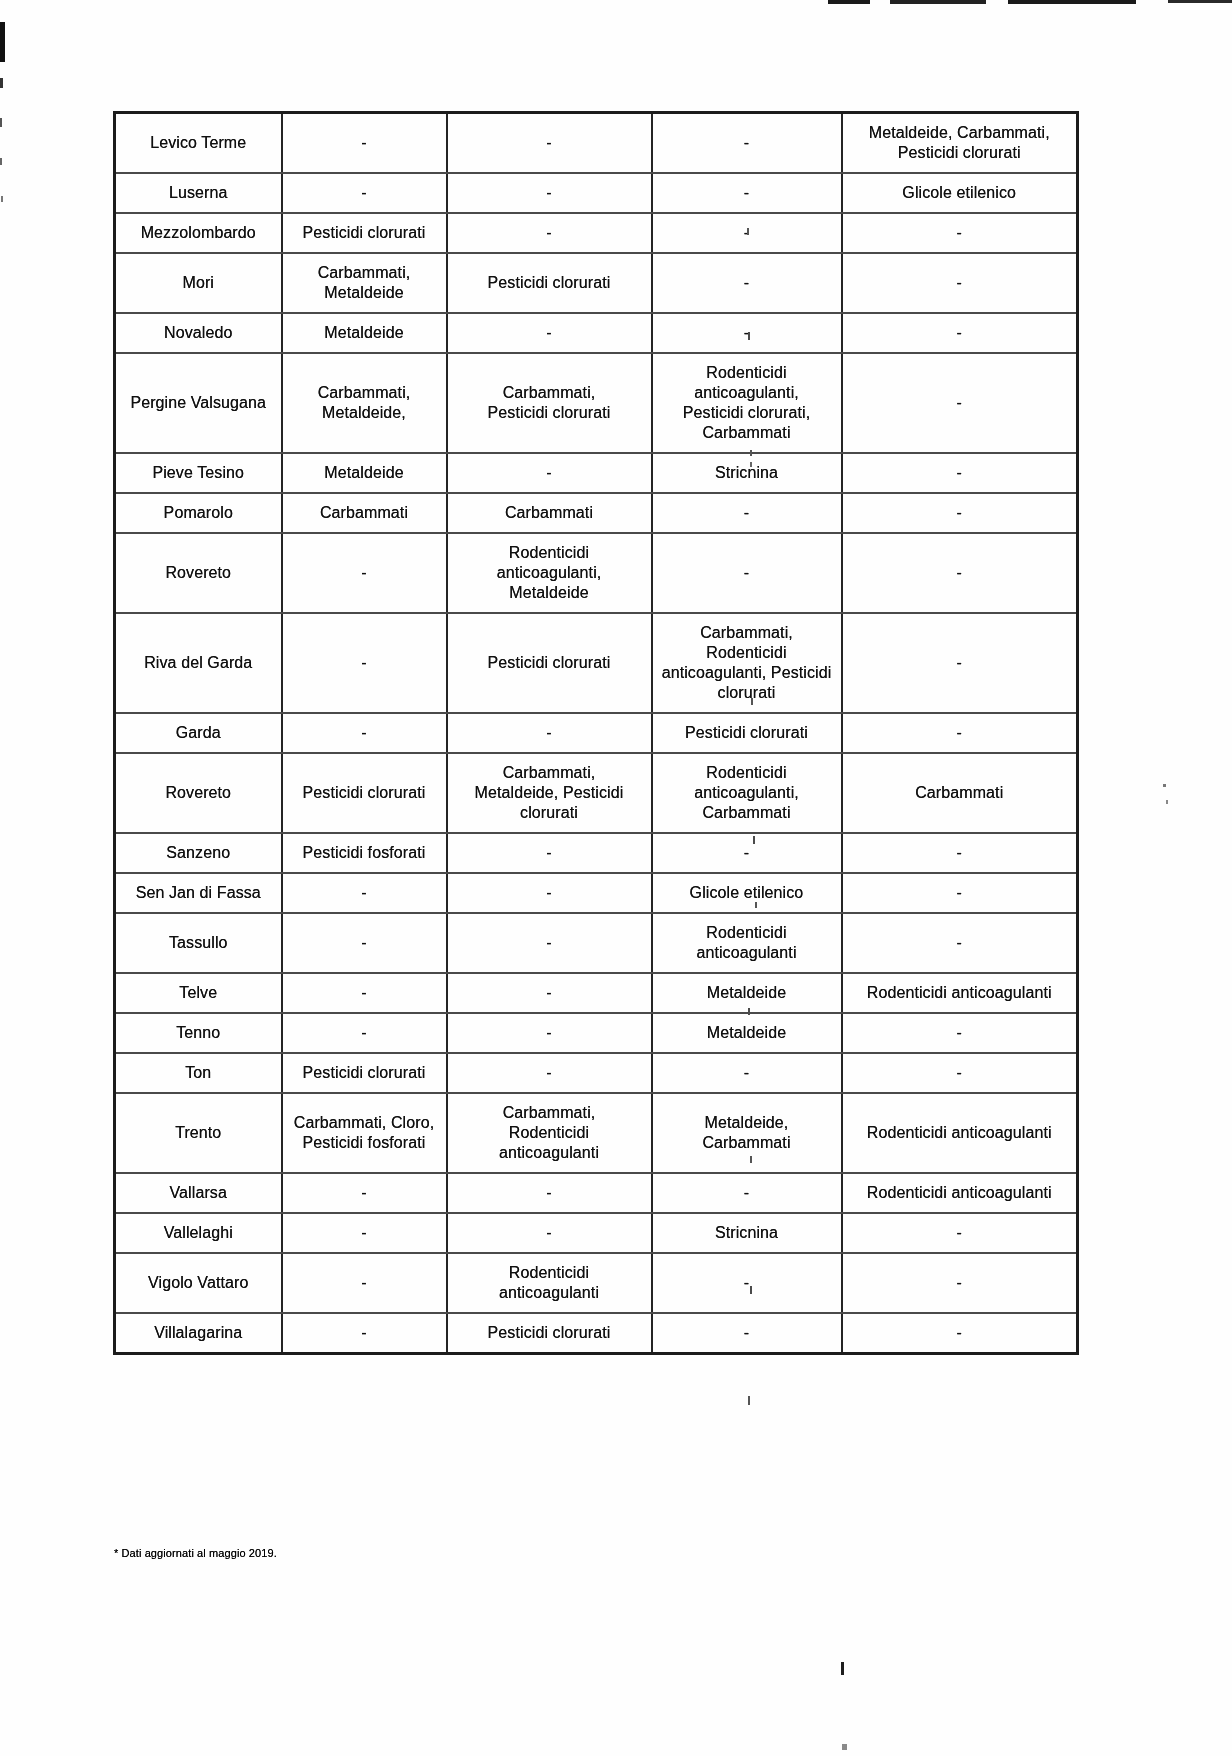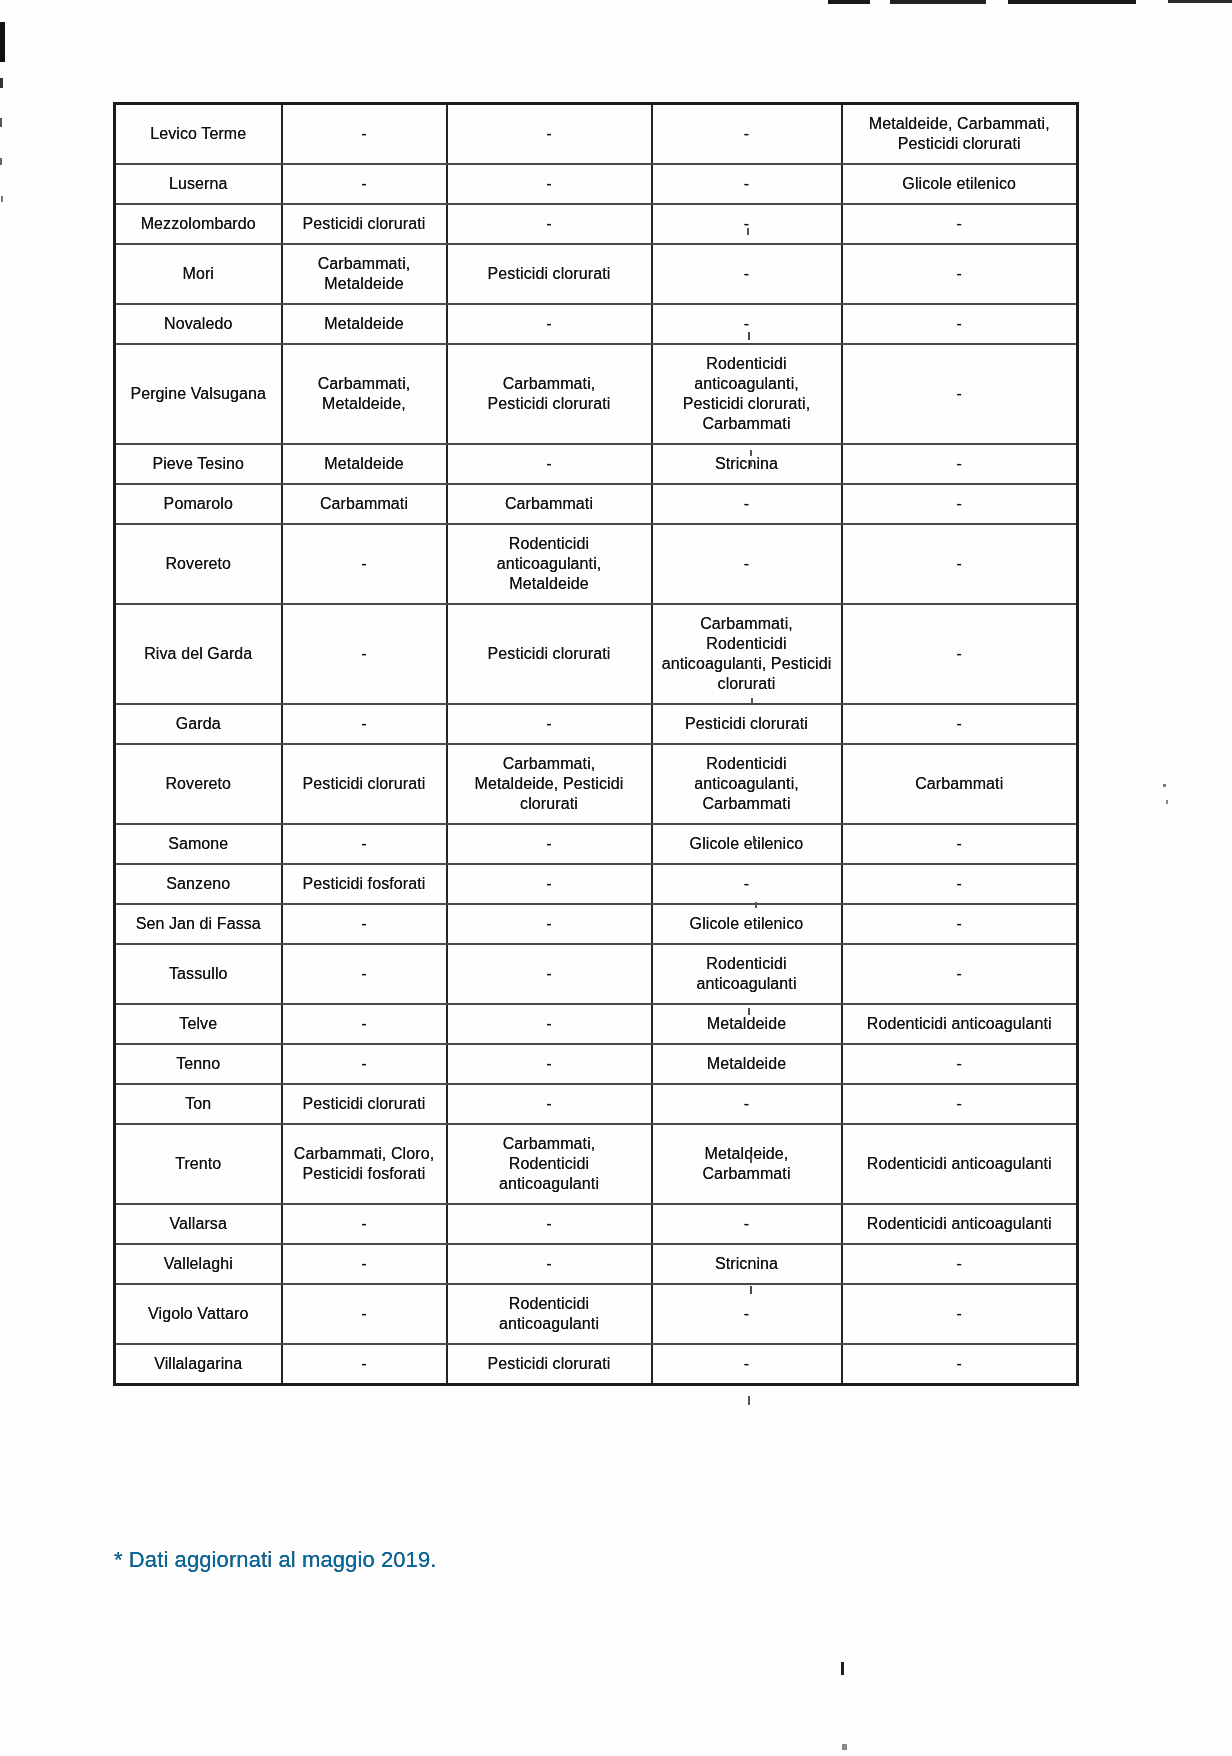--- a/index.html
+++ b/index.html
@@ -13,21 +13,21 @@
     font-family: "Liberation Sans", sans-serif;
   }
   .page {
     position: absolute;
     inset: 0;
     background: #fefefe;
   }
   table.doc-table {
     position: absolute;
     left: 113px;
-    top: 102px;
+    top: 111px;
     width: 963px;
     border-collapse: collapse;
     table-layout: fixed;
     border: 3px solid #1c1c1c;
   }
   table.doc-table td {
     border-top: 2px solid #4a4a4a;
     border-bottom: 2px solid #4a4a4a;
     border-left: 2px solid #242424;
     border-right: 2px solid #242424;
@@ -40,22 +40,22 @@
     white-space: pre-line;
     text-shadow: 0 0 0.6px rgba(10,10,10,0.85);
     letter-spacing: 0.1px;
     overflow: hidden;
   }
   td.col-muni { padding-left: 3px; padding-right: 3px; }
   .footnote {
     position: absolute;
     left: 114px;
     top: 1547px;
-    font-size: 22px;
-    color: #0369a1;
+    font-size: 11px;
+    color: #000000;
     text-shadow: 0 0 0.6px rgba(10,10,10,0.85);
     letter-spacing: 0.1px;
   }
   .artifact {
     position: absolute;
     pointer-events: none;
   }
 </style>
 </head>
 <body>
@@ -163,27 +163,20 @@
         <tr>
       <td class="col-muni">Rovereto</td>
       <td>Pesticidi clorurati</td>
       <td>Carbammati,
 Metaldeide, Pesticidi
 clorurati</td>
       <td>Rodenticidi
 anticoagulanti,
 Carbammati</td>
       <td>Carbammati</td>
-    </tr>
-        <tr>
-      <td class="col-muni">Samone</td>
-      <td>-</td>
-      <td>-</td>
-      <td>Glicole etilenico</td>
-      <td>-</td>
     </tr>
         <tr>
       <td class="col-muni">Sanzeno</td>
       <td>Pesticidi fosforati</td>
       <td>-</td>
       <td>-</td>
       <td>-</td>
     </tr>
         <tr>
       <td class="col-muni">Sen Jan di Fassa</td>

